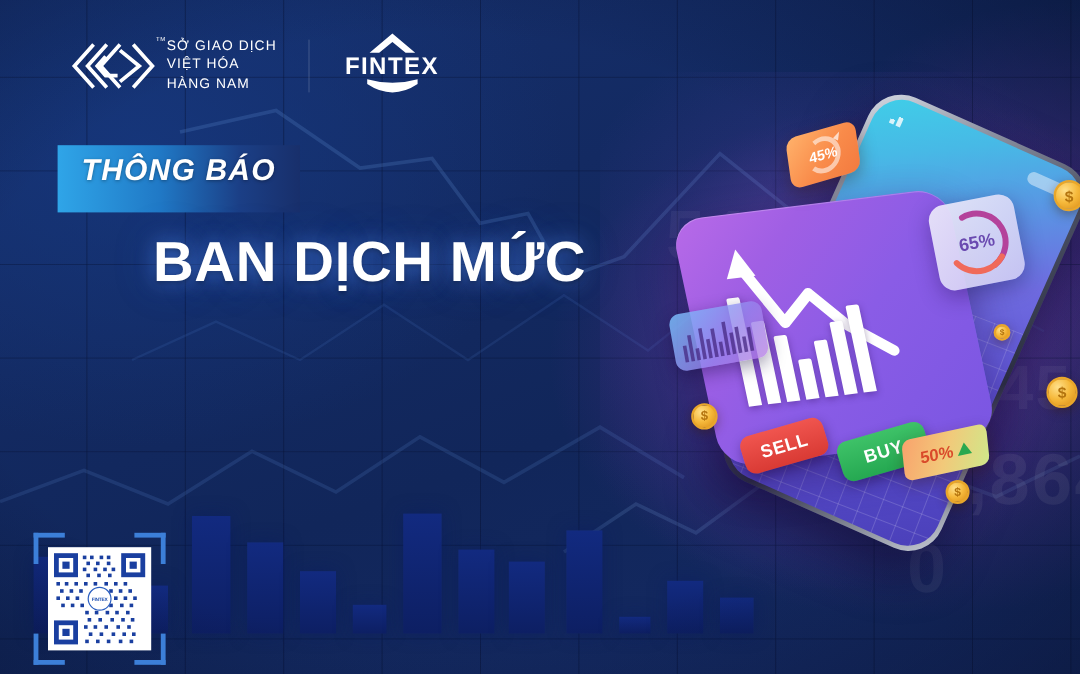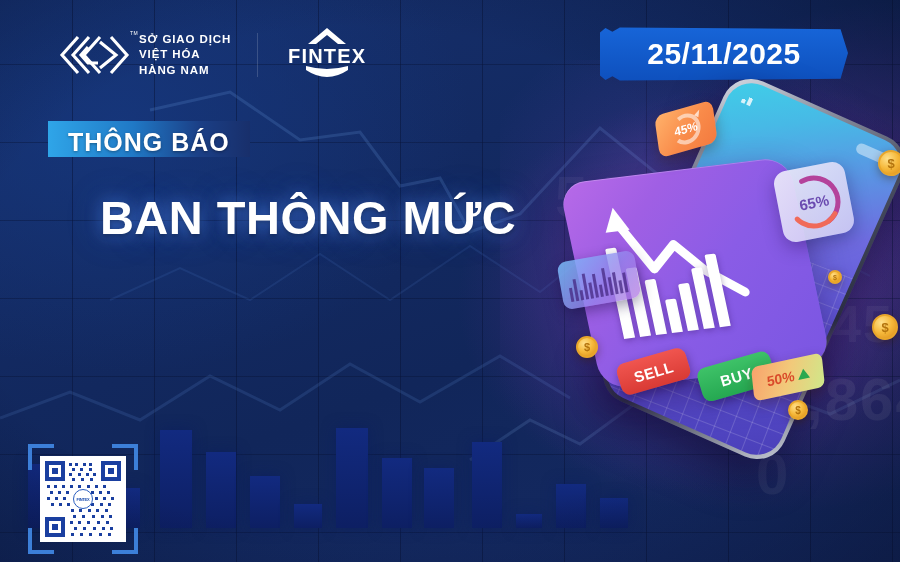--- a/index.html
+++ b/index.html
@@ -57,21 +57,21 @@
 
   
   .bg-lines{ position:absolute; inset:0; }
 
   
   .logo-row{ position:absolute; left:58px; top:26px; display:flex; align-items:center; gap:26px; }
   .mxv-logo{ display:flex; align-items:center; gap:7px; }
   .mxv-mark{ width:74px; height:44px; }
   .mxv-text{ position:relative; color:#fff; }
   .mxv-text .tm{ position:absolute; left:-9px; top:-2px; font-size:5px; letter-spacing:.5px; }
-  .mxv-text div{ font-size:11.5px; font-weight:700; letter-spacing:.9px; line-height:1.32; white-space:nowrap; }
+  .mxv-text div{ font-size:11.5px; font-weight:400; letter-spacing:.9px; line-height:1.32; white-space:nowrap; }
 
   .sep-line{ width:1px; height:44px; background:rgba(255,255,255,0.16); }
 
   .fintex-logo{ width:86px; height:58px; position:relative; }
   .fintex-logo .fx-word{
     position:absolute; left:0; right:0; top:19px;
     text-align:center; color:#fff; font-size:20px; font-weight:700; letter-spacing:1.2px;
   }
 
   
@@ -86,23 +86,24 @@
     clip-path:polygon(0% 10%, 2.2% 2%, 5% 9%, 8% 1%, 97% 4%, 100% 48%, 97% 96%, 8% 99%, 5% 91%, 2.2% 98%, 0% 90%);
     box-shadow:0 3px 12px rgba(0,0,0,0.3);
   }
   .date-badge span{
     position:relative; color:#fff; font-size:30px; font-weight:700; letter-spacing:.5px;
   }
 
   
   .notice-badge{
     position:absolute; left:48px; top:121px;
-    padding:7px 20px 0 20px;
+    padding:7px 20px 20px 20px;
     background:linear-gradient(90deg,#2fa5e8 0%,#2079c6 42%,#1b3f86 75%,#182f6b 100%);
     display:inline-block;
+    font-style:italic;
   }
   .notice-badge span{
     color:#fff; font-size:25px; font-weight:700; letter-spacing:1px;
     text-shadow:0 1px 3px rgba(0,0,0,0.35);
   }
 
   
   .headline{
     position:absolute; left:48px; top:186px; width:520px;
     text-align:center;
@@ -351,31 +352,27 @@
 
     <div class="fintex-logo">
       <svg viewBox="0 0 86 58" style="position:absolute;inset:0;">
         <path d="M24 18 L43 2 L62 18 L54 18 L43 9 L32 18 Z" fill="#ffffff"></path>
         <path d="M22 40 Q43 46 64 40 L64 44 Q43 58 22 44 Z" fill="#ffffff"></path>
       </svg>
       <div class="fx-word">FINTEX</div>
     </div>
   </div>
 
-  <div class="date-badge">
-    <div class="tape"></div>
-    <span>25/11/2025</span>
-  </div>
 
   <div class="notice-badge">
     <span>THÔNG BÁO</span>
   </div>
 
   <div class="headline">
-    <div>BAN THÔNG MỨC</div>
+    <div>BAN DỊCH MỨC</div>
   </div>
 
   <div class="hero">
 
     <div class="phone">
       <div class="phone-screen">
         <div class="scr-grid"></div>
         <div class="notch"></div>
         <div class="sig"></div>
       </div>

